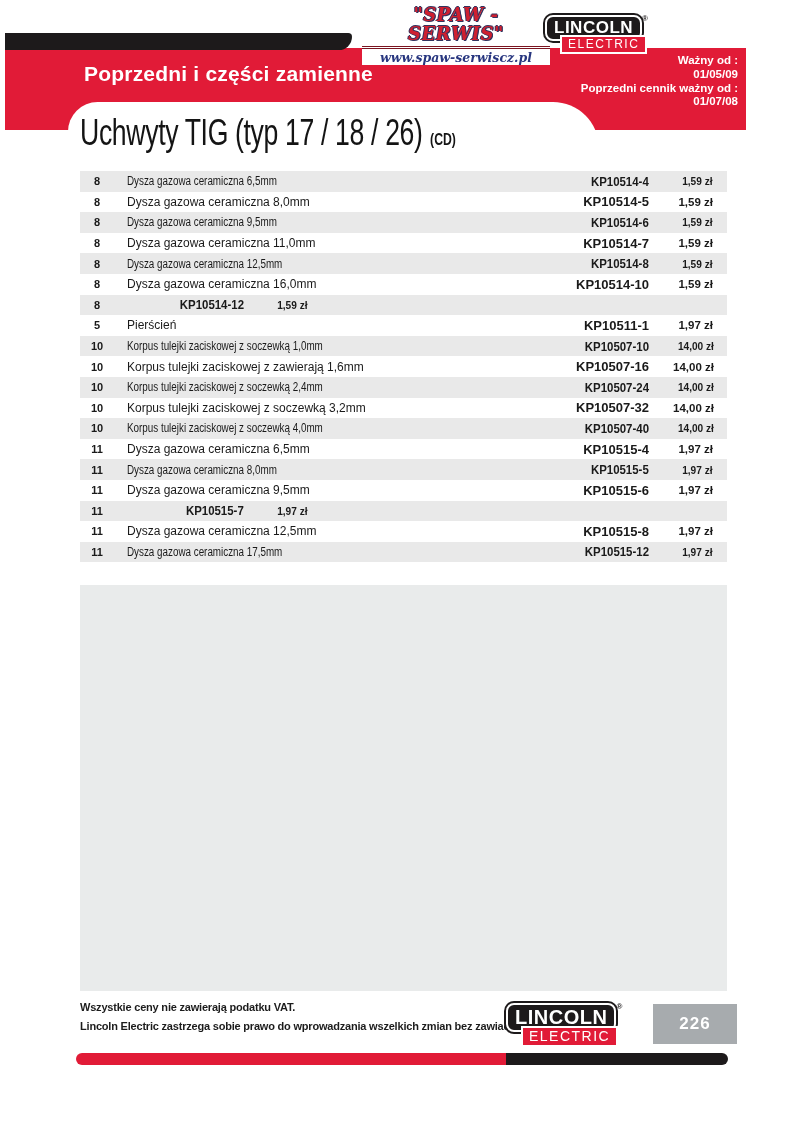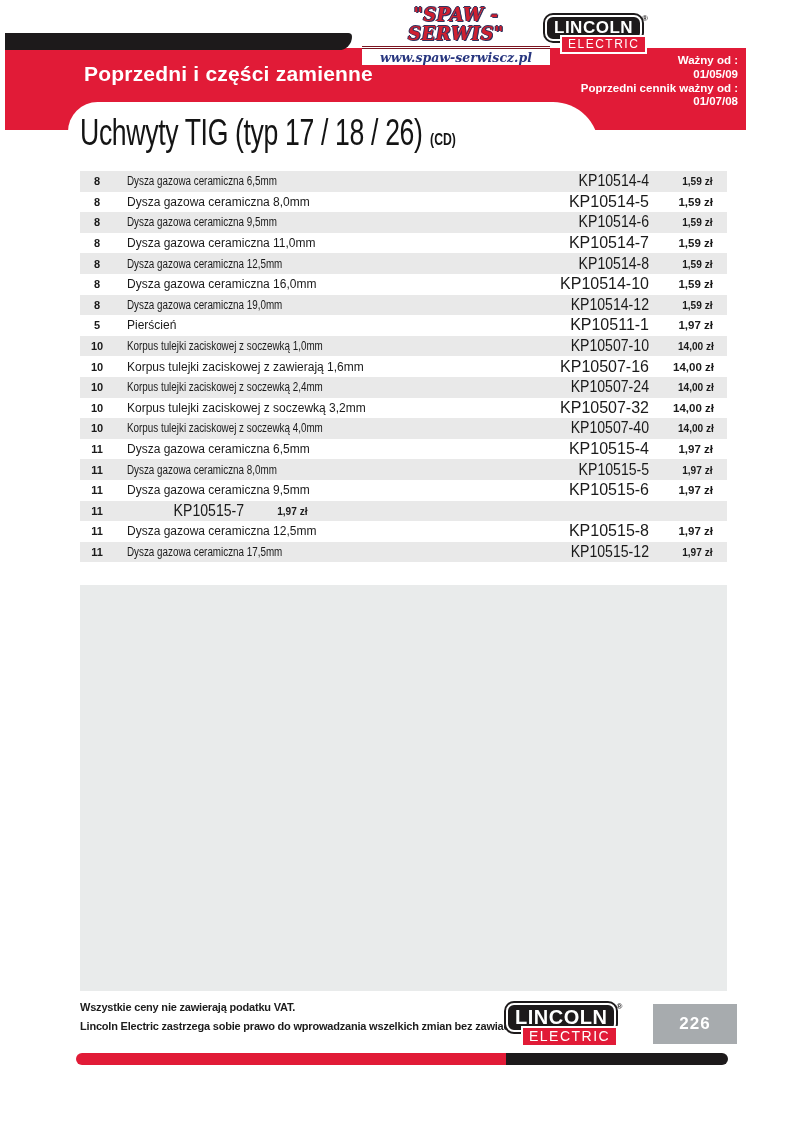--- a/index.html
+++ b/index.html
@@ -59,21 +59,21 @@
   .lincoln.large .box2{font-size:14px;}
   .lincoln-top{left:545px;top:15px;}
   .lincoln-footer{left:506px;top:1003px;}
 
   
   .parts-table{position:absolute;left:80px;top:171px;width:647px;z-index:3;}
   .row{display:flex;height:20.6px;align-items:center;color:#1a1a1a;font-size:12px;}
   .row.odd{background:var(--row-gray);}
   .cell-qty{width:34px;text-align:center;font-weight:bold;font-size:11px;}
   .cell-desc{flex:1;padding-left:13px;overflow:hidden;}
-  .cell-part{width:130px;text-align:right;font-weight:normal;font-size:16px;}
+  .cell-part{width:130px;text-align:right;font-weight:bold;font-size:13px;}
   .cell-price{width:78px;padding-right:14px;text-align:right;font-weight:bold;font-size:11.5px;padding-left:24px;}
   .row span{display:inline-block;white-space:nowrap;}
   .row.odd .cell-desc span{transform:scaleX(.82);transform-origin:0 50%;}
   .row.odd .cell-part span,.row.odd .cell-price span{transform:scaleX(.88);transform-origin:100% 50%;}
 
   
   .image-placeholder{position:absolute;left:80px;top:585px;width:647px;height:406px;
     background:var(--ph-gray);z-index:1;}
 
   
@@ -152,21 +152,20 @@
         <div class="cell-price"><span>1,59 zł</span></div>
       </div>
       <div class="row">
         <div class="cell-qty"><span>8</span></div>
         <div class="cell-desc"><span>Dysza gazowa ceramiczna 16,0mm</span></div>
         <div class="cell-part"><span>KP10514-10</span></div>
         <div class="cell-price"><span>1,59 zł</span></div>
       </div>
       <div class="row odd">
         <div class="cell-qty"><span>8</span></div>
-        <div class="cell-desc"><span>Dysza gazowa ceramiczna 19,0mm</span></div>
         <div class="cell-part"><span>KP10514-12</span></div>
         <div class="cell-price"><span>1,59 zł</span></div>
       </div>
       <div class="row">
         <div class="cell-qty"><span>5</span></div>
         <div class="cell-desc"><span>Pierścień</span></div>
         <div class="cell-part"><span>KP10511-1</span></div>
         <div class="cell-price"><span>1,97 zł</span></div>
       </div>
       <div class="row odd">

